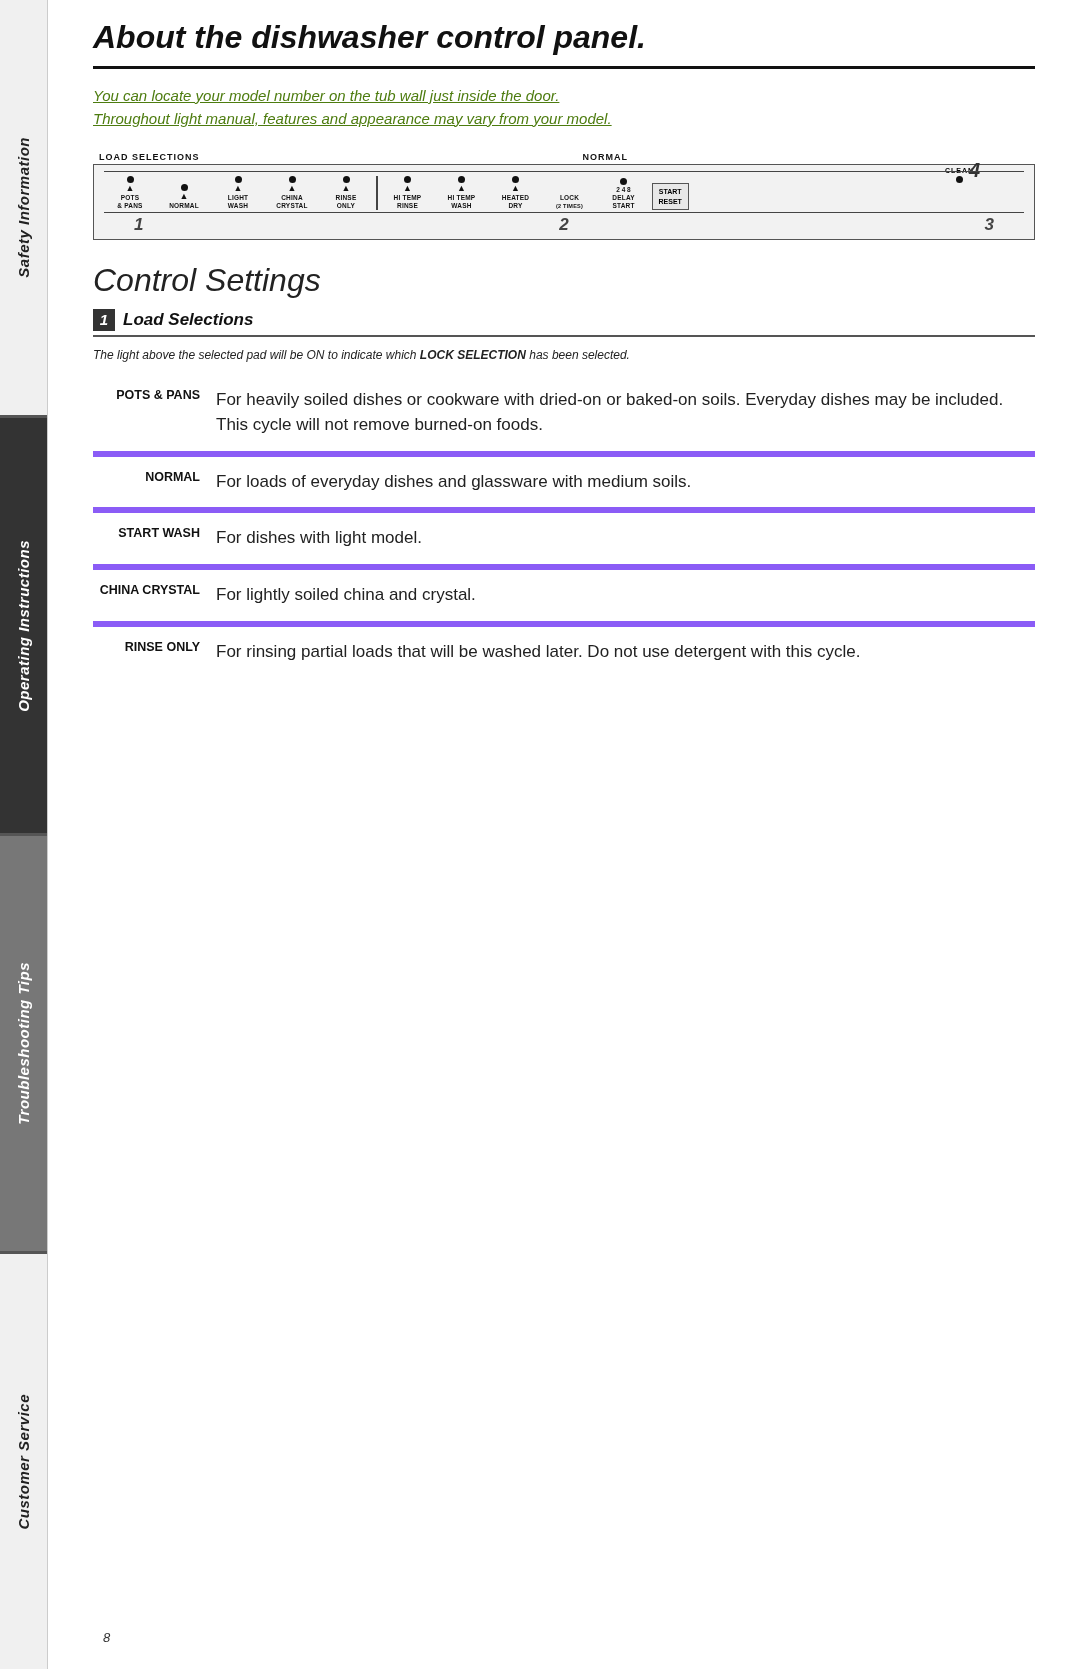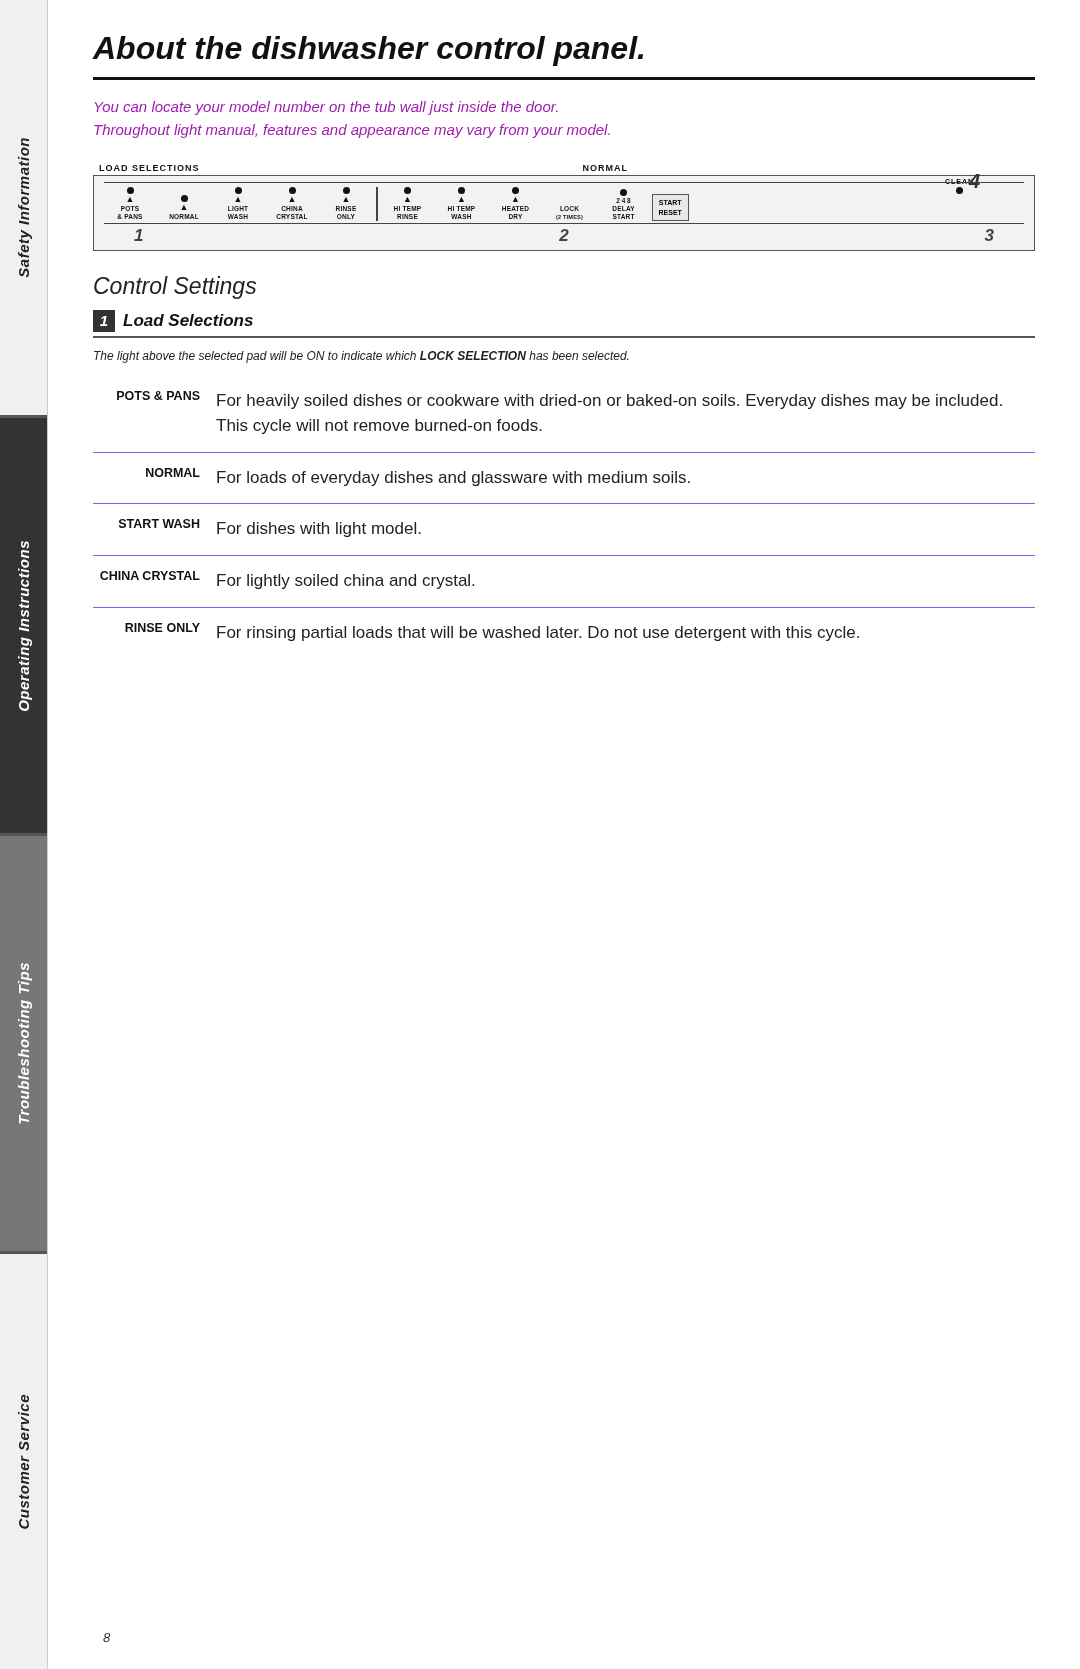--- a/index.html
+++ b/index.html
@@ -58,48 +58,49 @@
     .sidebar-section.medium {
       background: #777;
     }
     .sidebar-section.medium .sidebar-label {
       color: #fff;
     }
 
     
     .main-content {
       flex: 1;
-      padding: 30px 45px 40px 45px;
+      padding: 19px 45px 40px 45px;
       position: relative;
     }
 
     
     .page-title {
       font-size: 32px;
       font-weight: 900;
       font-style: italic;
       color: #111;
       margin-bottom: 6px;
       border-bottom: 3px solid #111;
       padding-bottom: 10px;
       margin-bottom: 16px;
     }
 
     
     .subtitle {
       font-size: 15px;
       font-style: italic;
-      color: #a21caf;
+      color: #4d7c0f;
       line-height: 1.5;
       margin-bottom: 22px;
+      text-decoration: underline;
     }
 
     
     .section-title {
-      font-size: 23px;
+      font-size: 32px;
       font-style: italic;
       font-weight: 400;
       color: #222;
       margin-bottom: 10px;
     }
 
     
     .sub-section-header {
       display: flex;
       align-items: center;
@@ -131,21 +132,21 @@
 
     .instruction-note {
       font-size: 12px;
       font-style: italic;
       color: #222;
       margin-bottom: 12px;
       line-height: 1.4;
     }
 
     .feature-row {
-      border-bottom: 1px solid #8b5cf6;
+      border-bottom: 6px solid #8b5cf6;
       padding: 6px 0;
       display: flex;
       align-items: flex-start;
     }
 
     .feature-row:last-child {
       border-bottom: none;
     }
 
     .feature-name {

